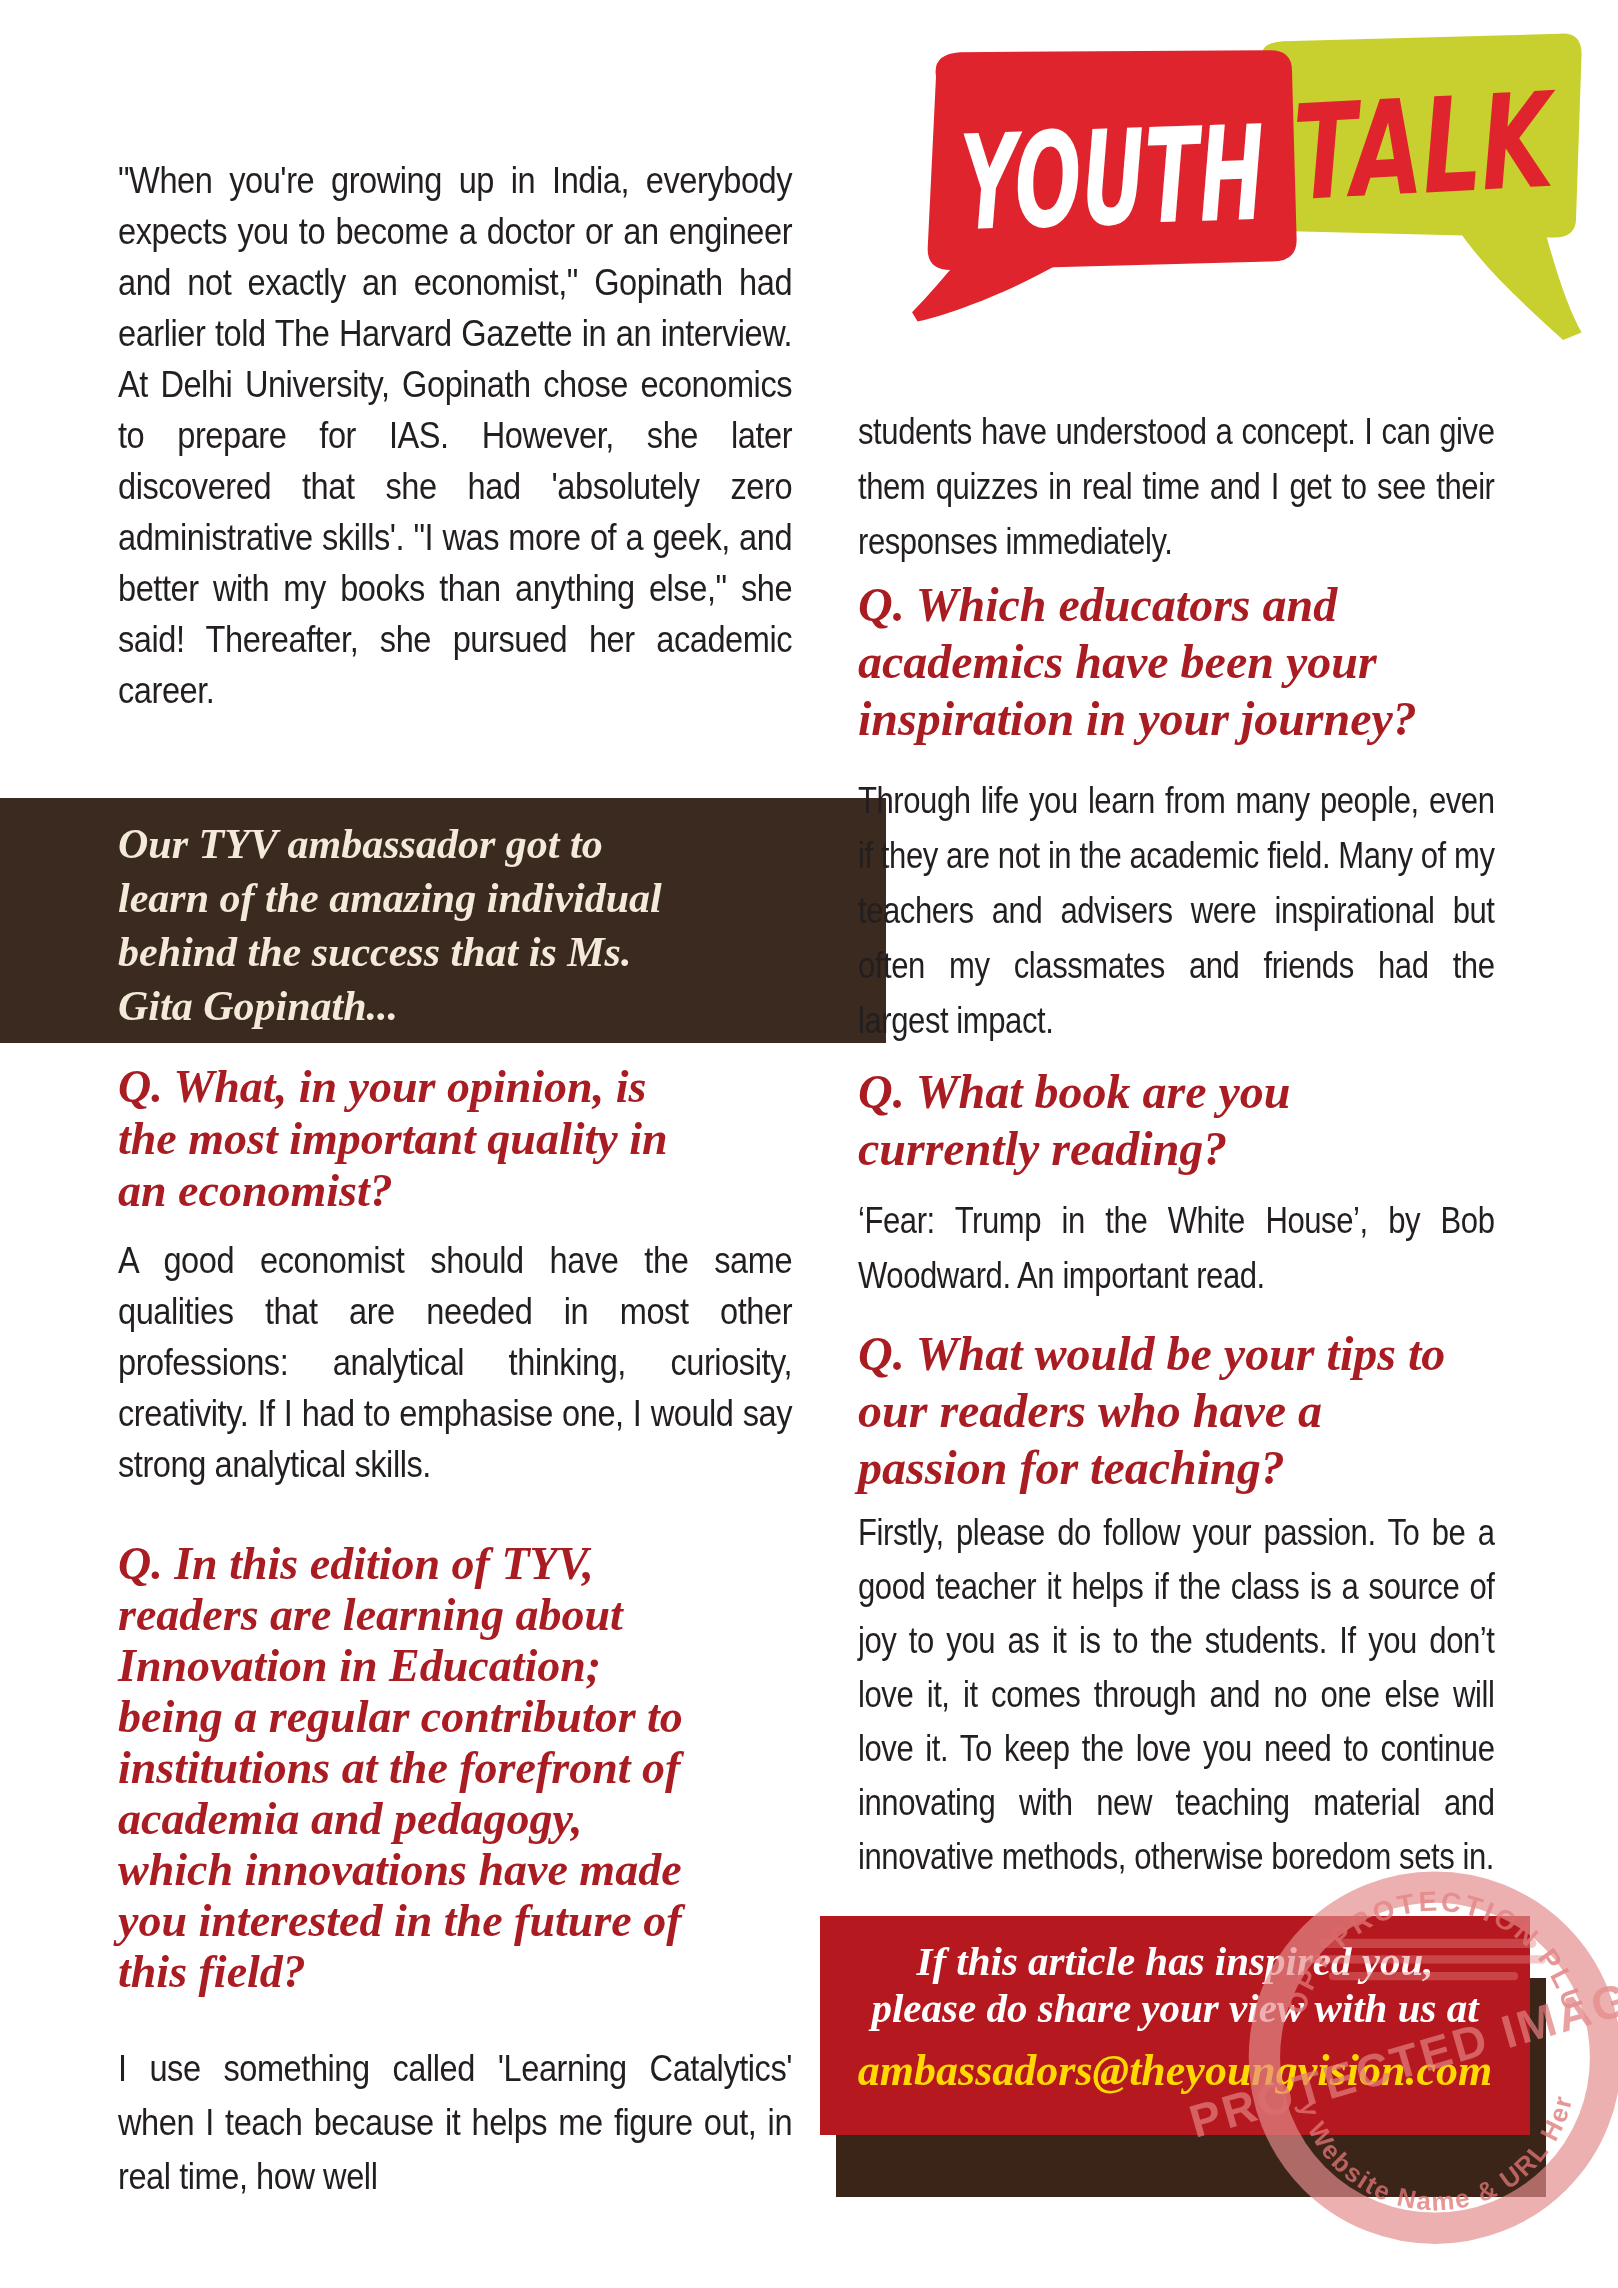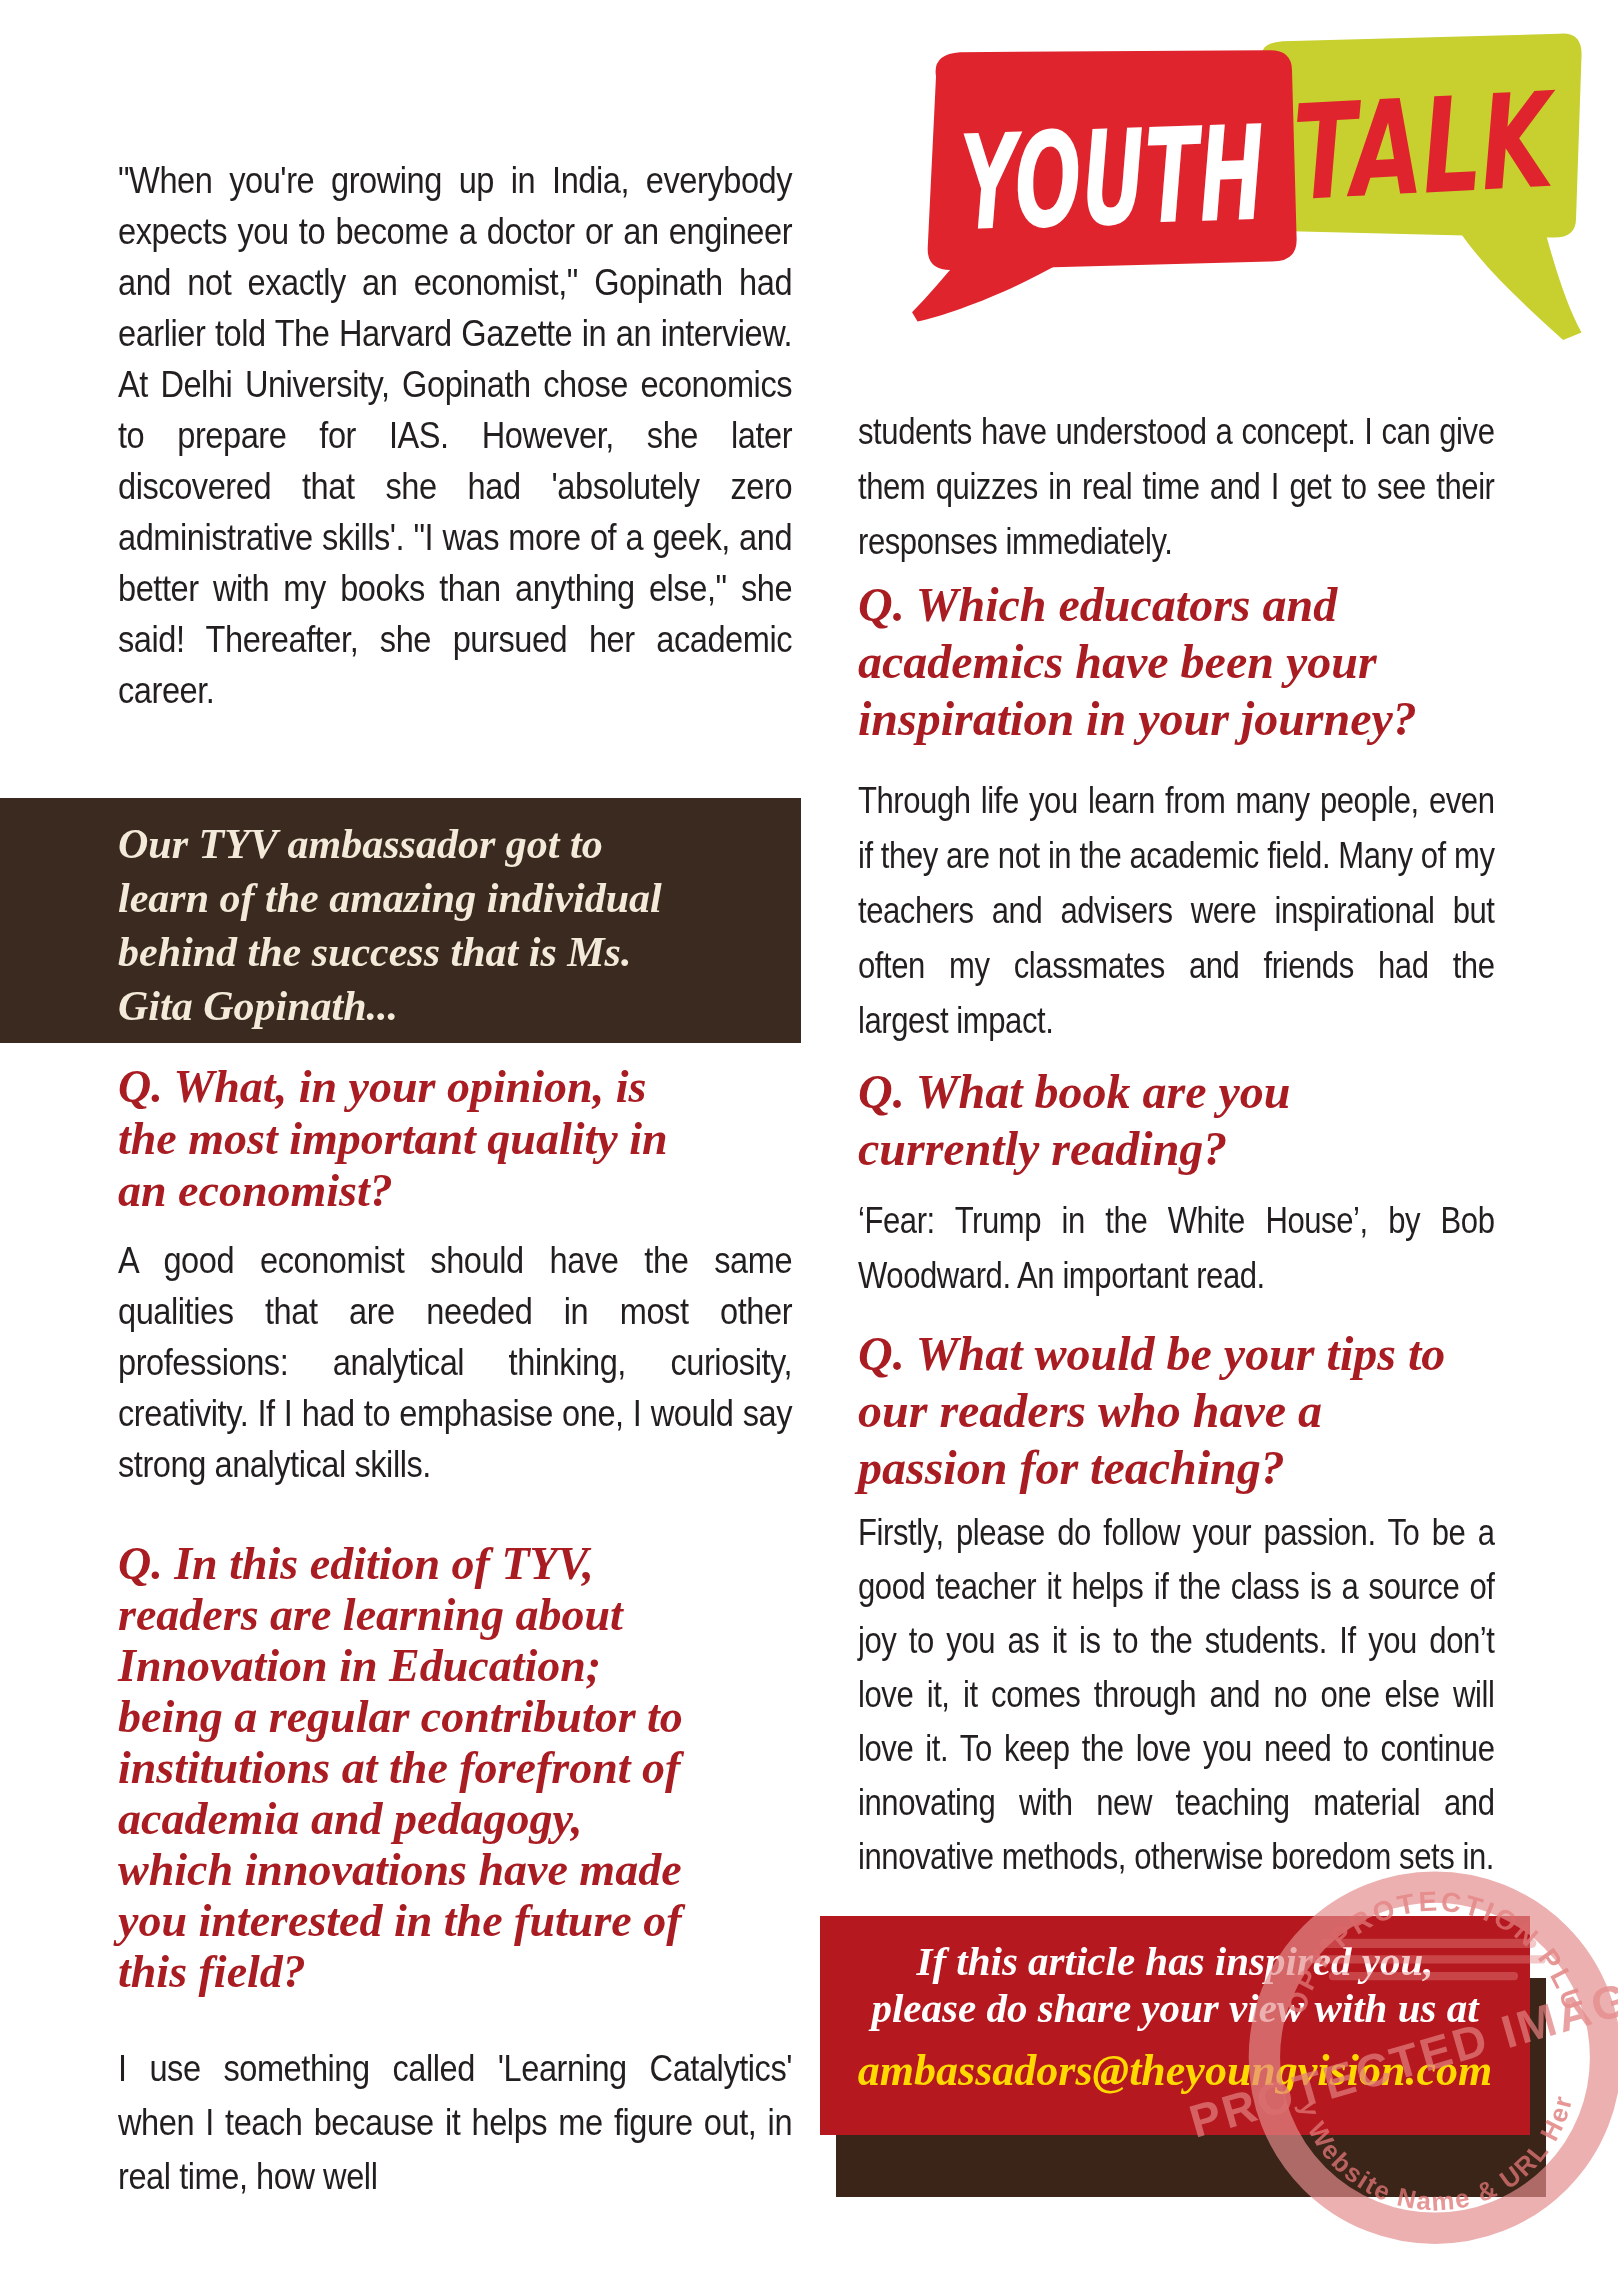--- a/index.html
+++ b/index.html
@@ -34,21 +34,21 @@
   .q-heading{
     font-family:"Liberation Serif",serif;
     font-weight:bold;font-style:italic;
     color:#a81c22;
     white-space:pre-line;
   }
   .q-left{left:118px;width:794px;font-size:46px;line-height:52px;}
   .q-right{left:858px;width:794px;font-size:48px;line-height:57px;}
   
   .pull-quote{
-    left:0;top:798px;width:801px;height:245px;
+    left:0;top:798px;width:886px;height:245px;
     background:#3a2a1f;
     box-sizing:border-box;
     padding:18.5px 28px 0 118px;
     font-family:"Liberation Serif",serif;
     font-weight:bold;font-style:italic;
     font-size:42px;line-height:54px;
     color:#f3ead9;
     white-space:pre-line;
   }
   

